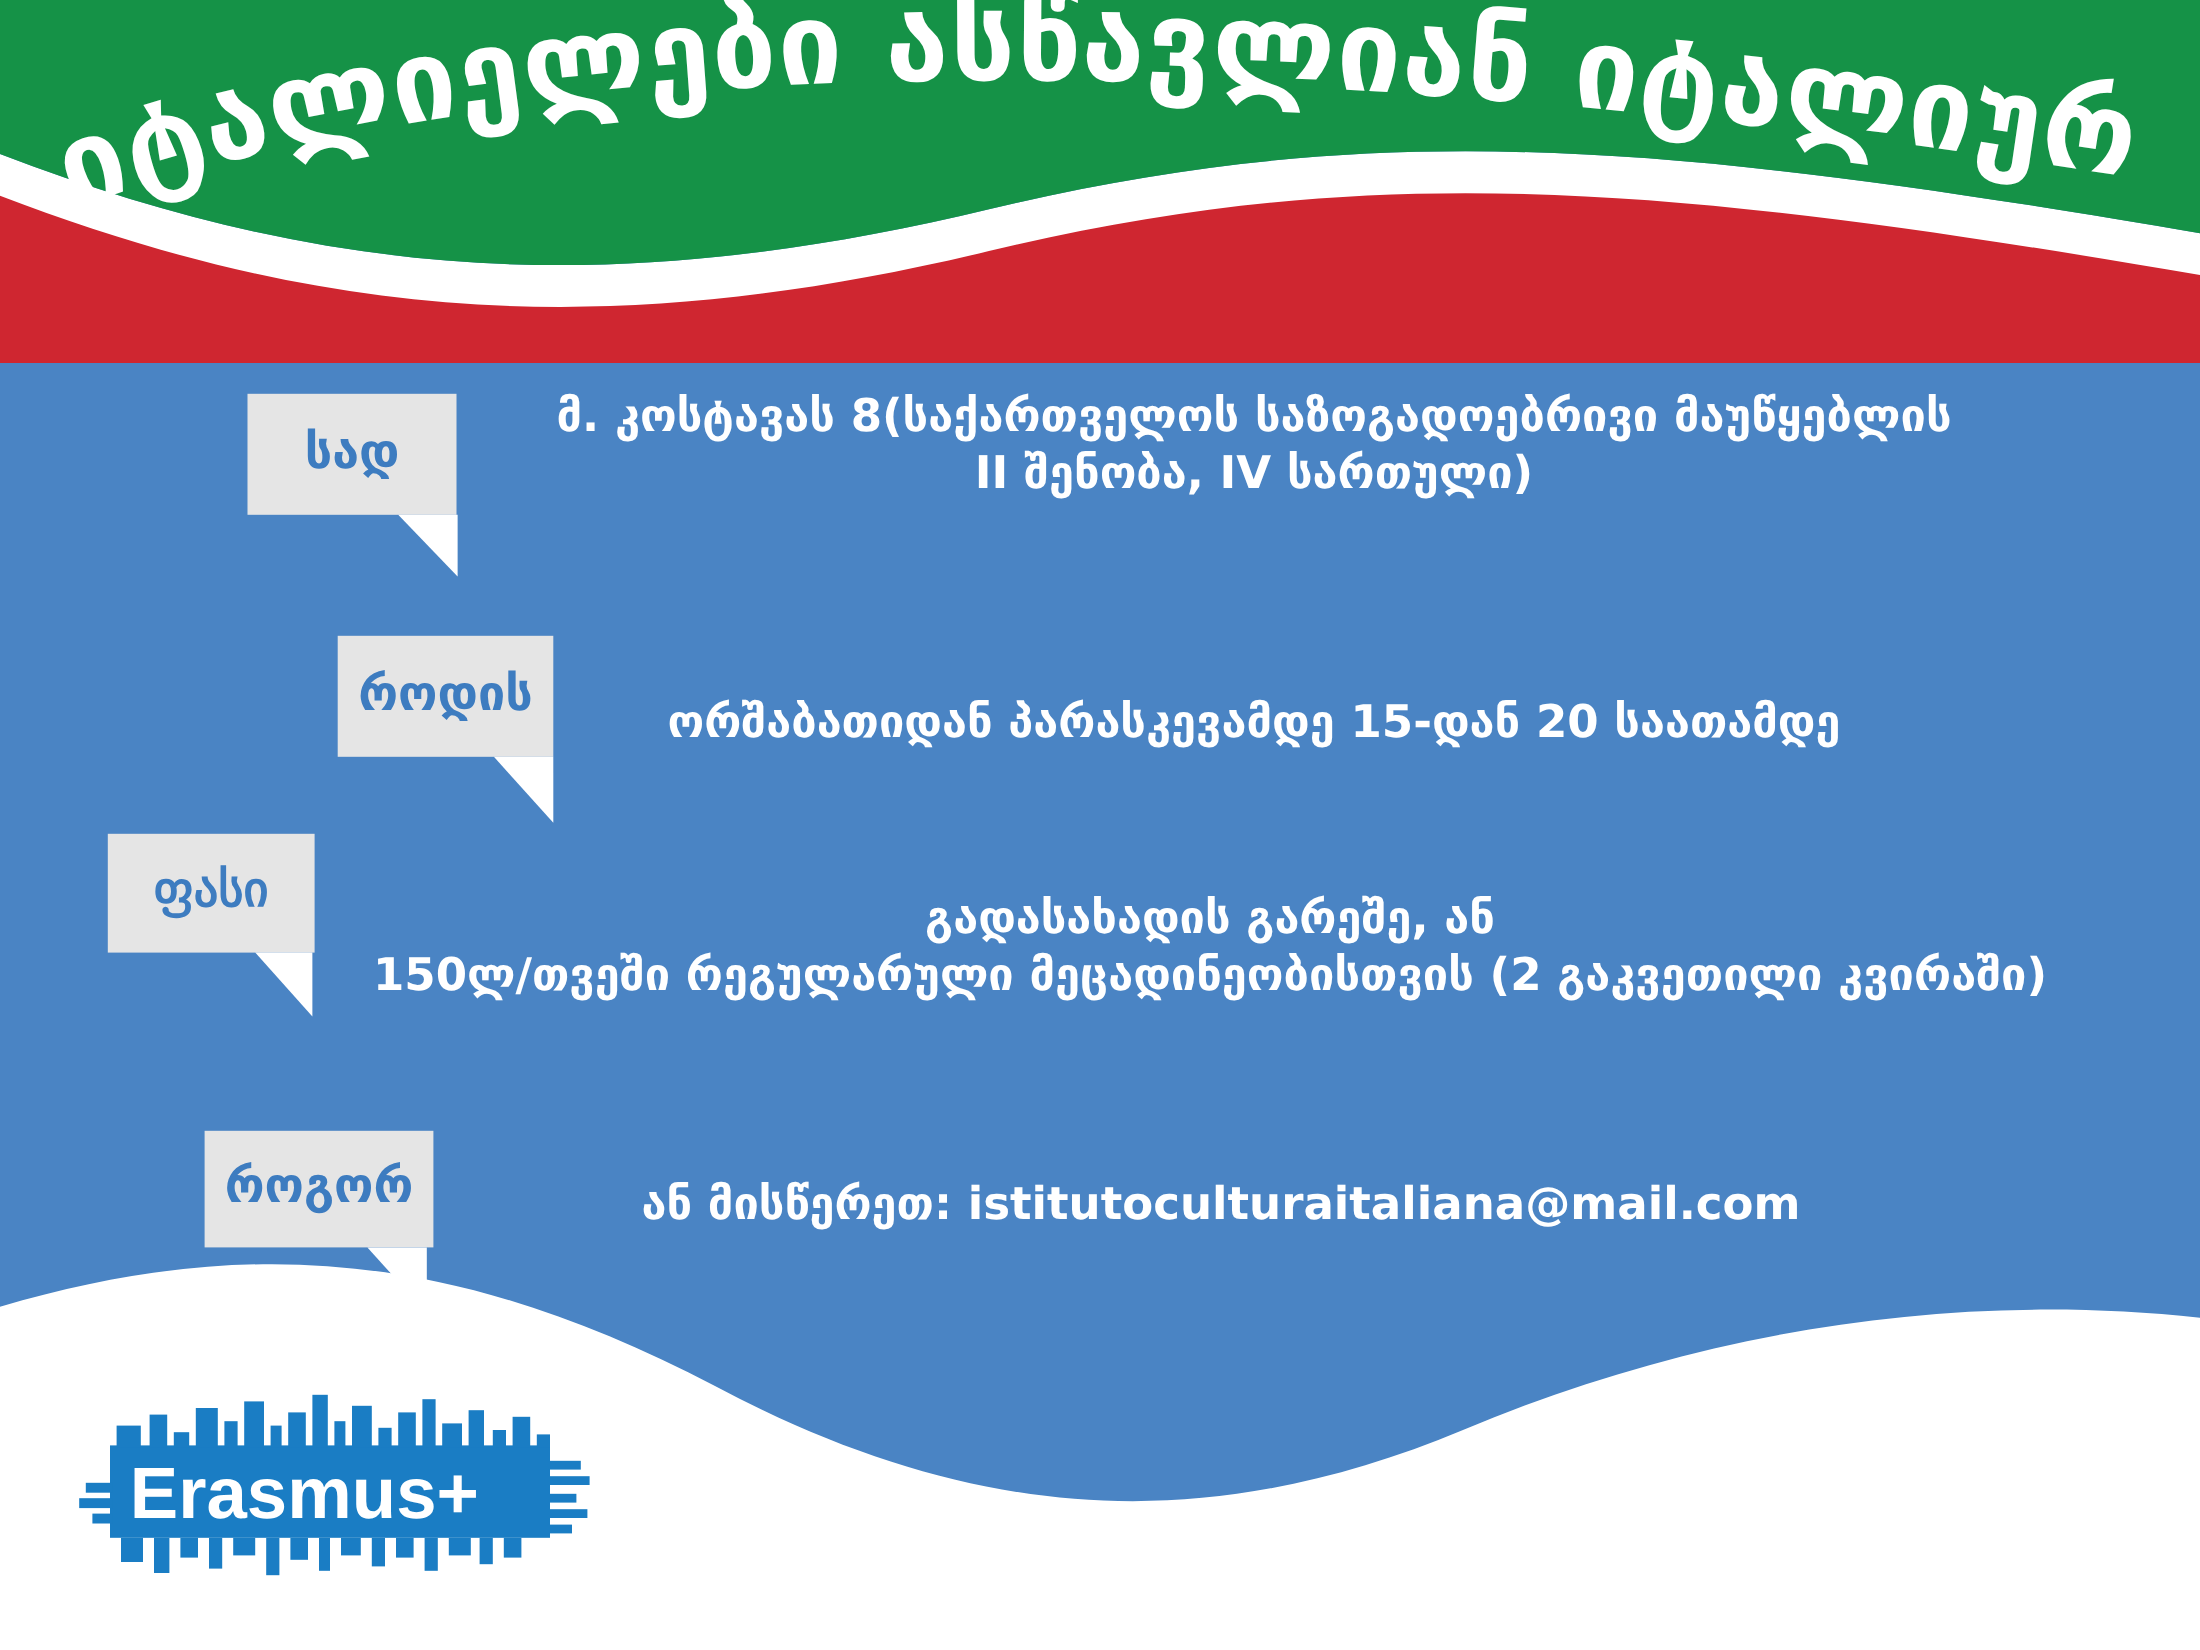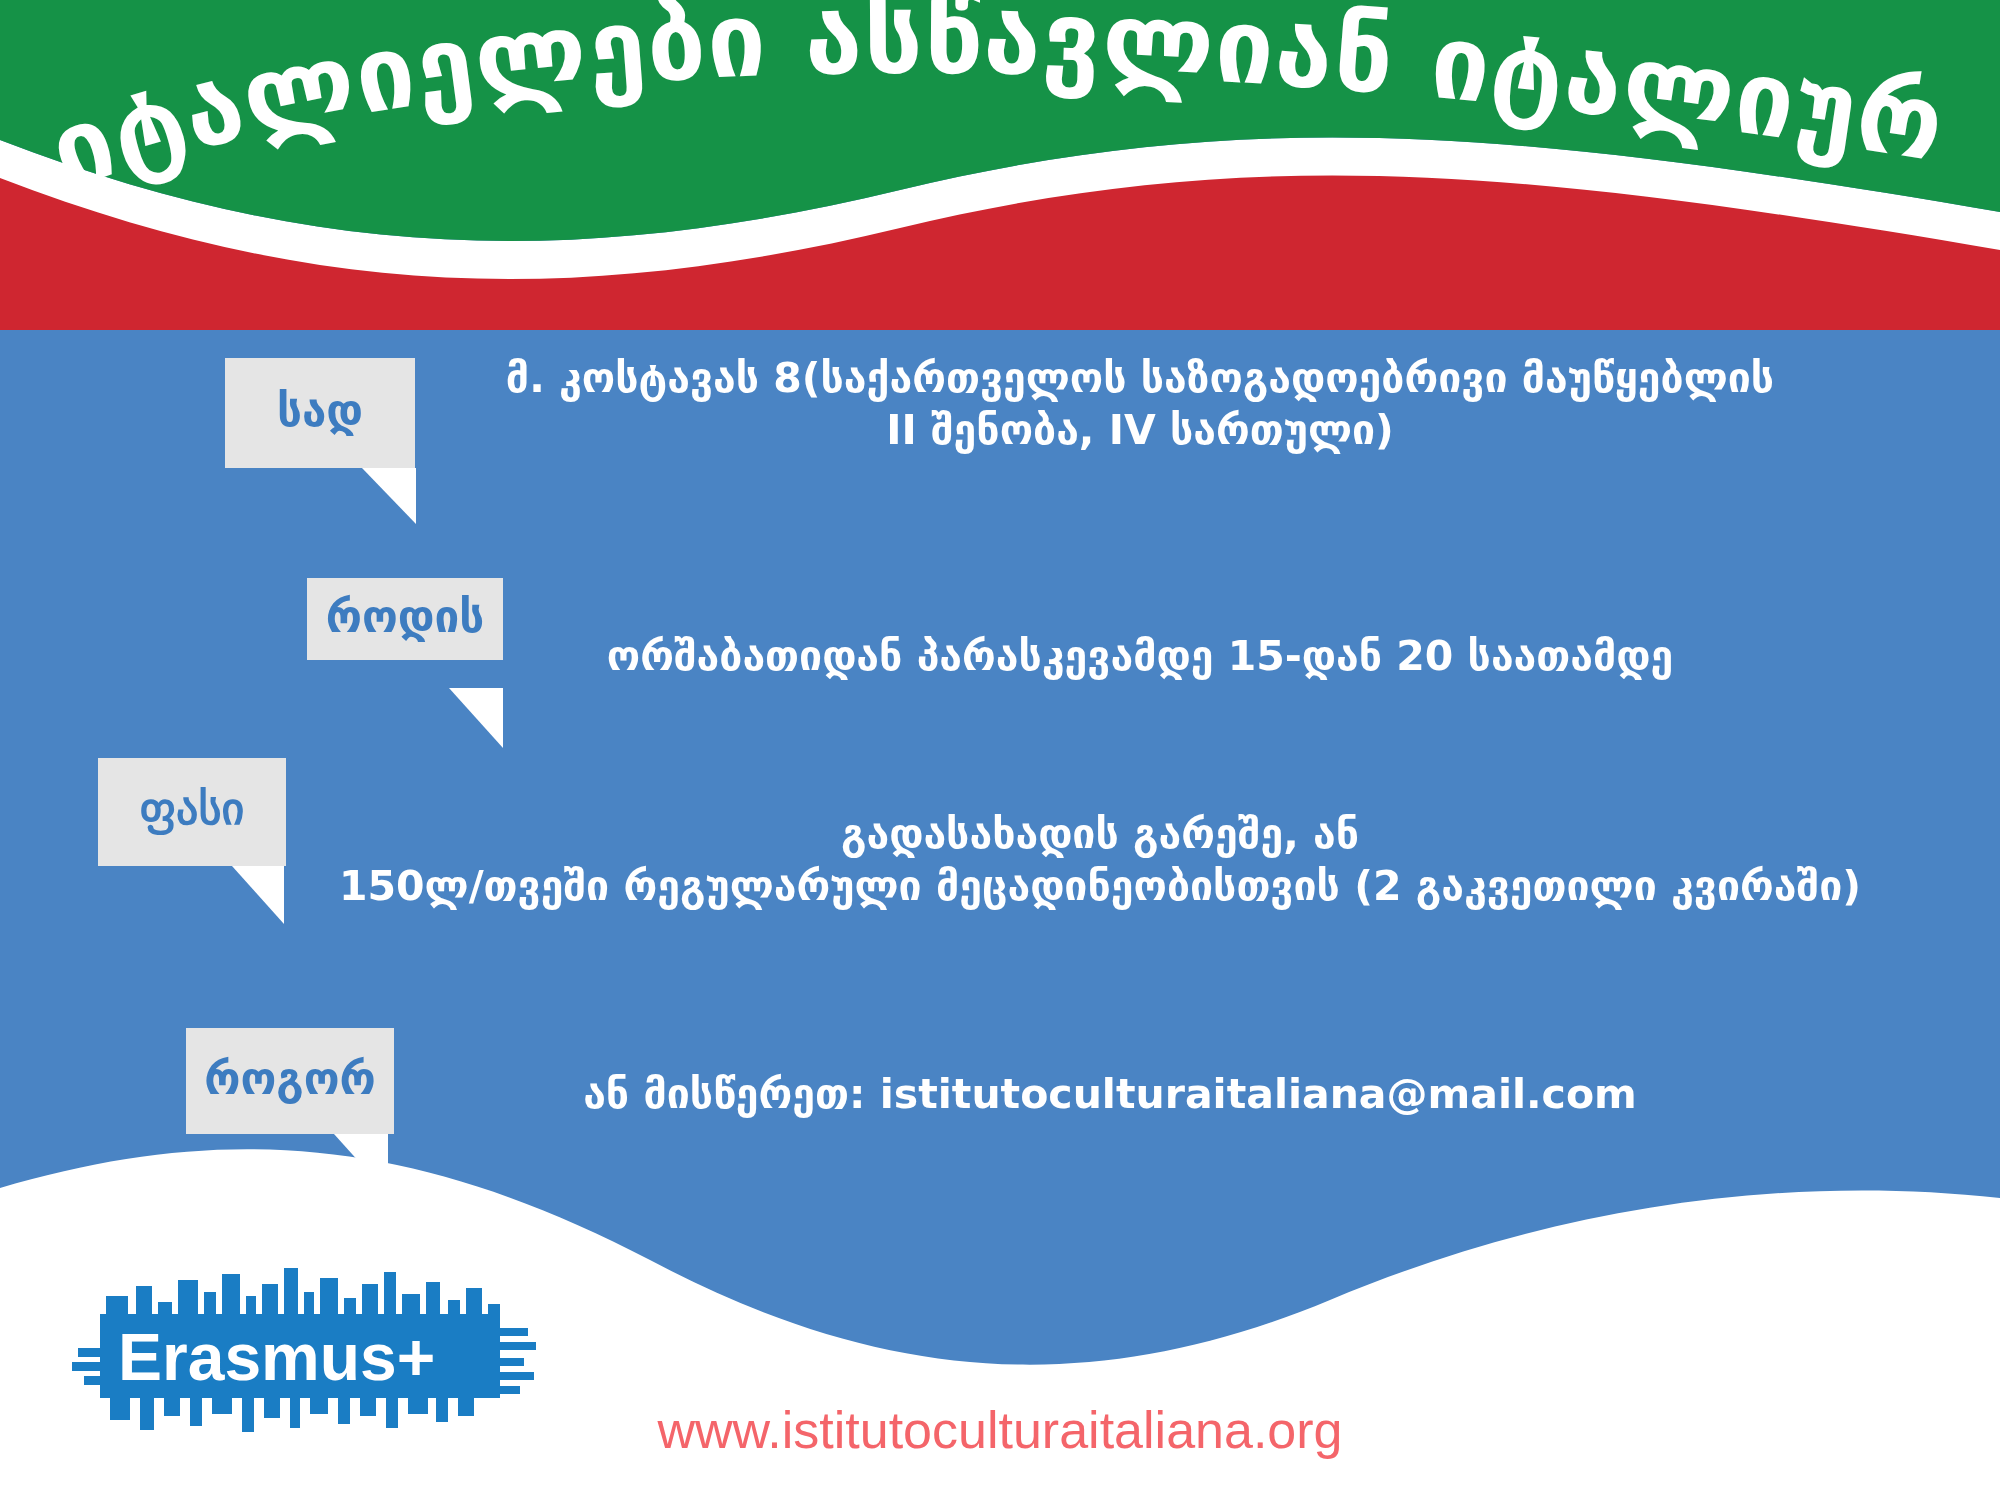--- a/index.html
+++ b/index.html
@@ -161,21 +161,21 @@
                   border-width:56px 0 0 54px;
                   border-color:#ffffff transparent transparent transparent;"></div>
 
       <div class="btext" style="left:440px; top:22px; width:1400px;">
         <div>მ. კოსტავას 8(საქართველოს საზოგადოებრივი მაუწყებლის</div>
         <div>II შენობა, IV სართული)</div>
       </div>
     </div>
 
     <div class="row">
-      <div class="bubble" style="left:307px; top:248px; width:196px; height:82px;">
+      <div class="bubble" style="left:307px; top:248px; width:196px; height:110px;">
         <span>როდის</span>
       </div>
       <div class="bubble-tail" style="left:449px; top:358px;
                   border-width:60px 0 0 54px;
                   border-color:#ffffff transparent transparent transparent;"></div>
 
       <div class="btext" style="left:440px; top:300px; width:1400px;">
         <div>ორშაბათიდან პარასკევამდე 15-დან 20 საათამდე</div>
       </div>
     </div>
@@ -264,15 +264,14 @@
         <rect x="430" y="66" width="28" height="8"></rect>
         <rect x="430" y="80" width="36" height="8"></rect>
         <rect x="430" y="96" width="24" height="8"></rect>
         <rect x="430" y="110" width="34" height="8"></rect>
         <rect x="430" y="124" width="20" height="8"></rect>
       </g>
       <text x="48" y="118" fill="#ffffff" font-family="'Liberation Sans', sans-serif" font-size="66" font-weight="bold">Erasmus+</text>
     </svg>
   </div>
 
-  <div class="url">www.istitutoculturaitaliana.org</div>
 
 </div>
 
 </body></html>

